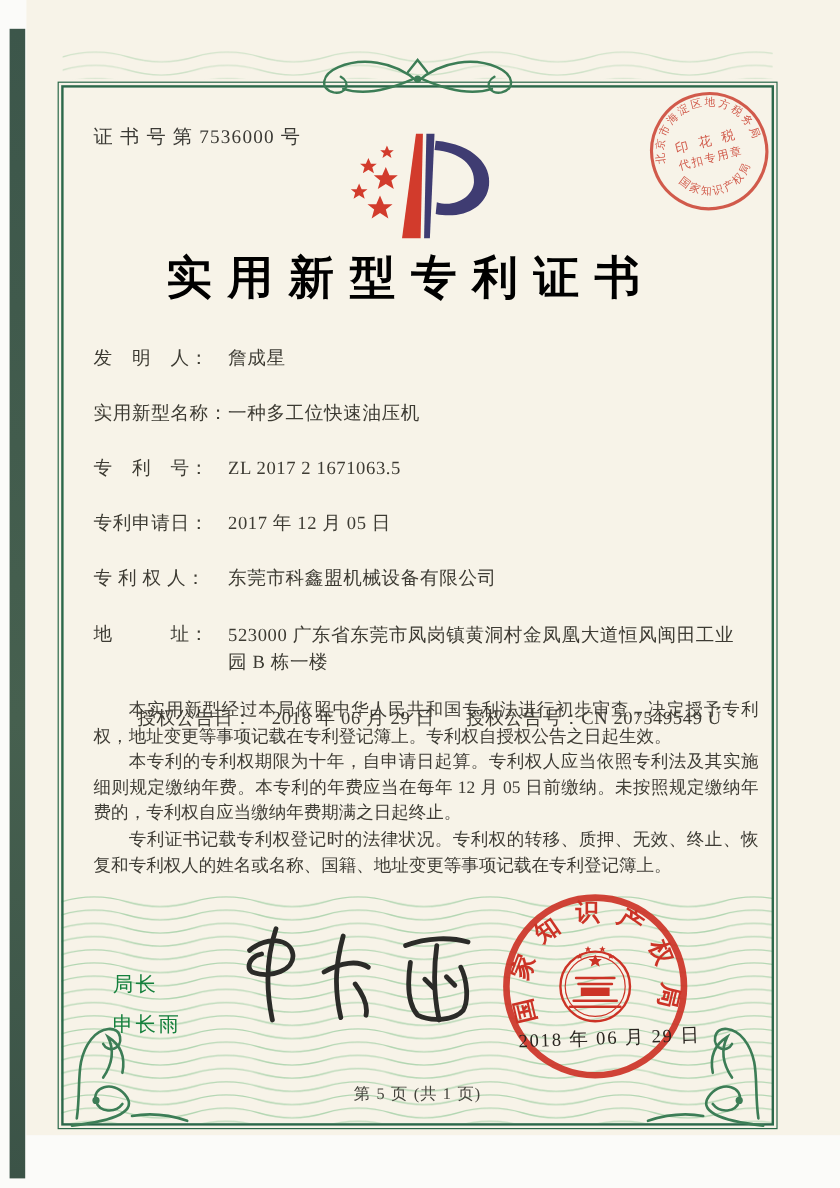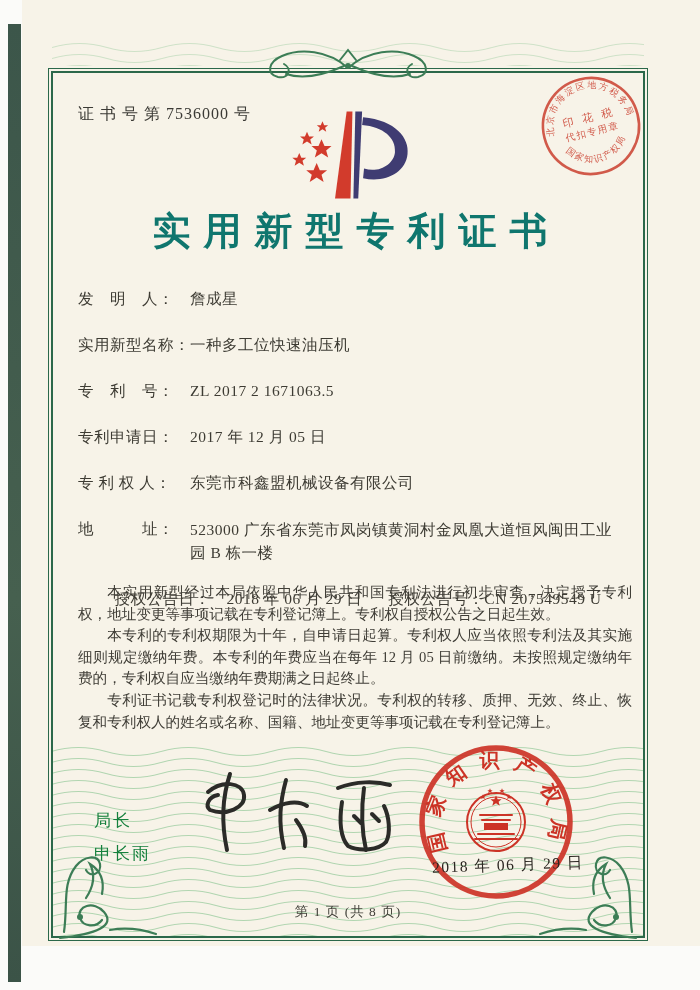--- a/index.html
+++ b/index.html
@@ -12,22 +12,22 @@
              background:linear-gradient(180deg,#3c564a,#46604f 60%,#3b5347);}
   .cert{left:22px;top:0;width:678px;height:946px;background:#f7f3e8;}
   
   .frame{left:26px;top:68px;width:600px;height:873px;border:1px solid #2b684a;box-sizing:border-box;}
   .frame-inner{position:absolute;inset:2px;border:2px solid #2b684a;}
   .wave{opacity:.55;}
   .wave.bottom{opacity:.95;}
   
   .cert-no{left:56px;top:104px;font-size:16px;color:#3b3a35;letter-spacing:1px;}
   .logo{left:256px;top:106px;}
-  .title{left:28px;top:206px;width:600px;text-align:center;font-size:38px;
-         font-weight:600;color:#0f766e;letter-spacing:13px;text-indent:13px;}
+  .title{left:14px;top:206px;width:600px;text-align:center;font-size:38px;
+         font-weight:600;color:#000000;letter-spacing:13px;text-indent:13px;}
   
   .fields{left:56px;top:288px;width:560px;font-size:15.5px;color:#3d3b33;}
   .frow{margin-bottom:24px;line-height:22px;white-space:nowrap;}
   .flabel{display:inline-block;width:112px;vertical-align:top;letter-spacing:.5px;}
   .fvalue{display:inline-block;vertical-align:top;letter-spacing:.5px;}
   .frow.addr{white-space:normal;}
   .frow.addr .fvalue{max-width:432px;line-height:23px;}
   .frow.duo{display:flex;justify-content:center;}
   .pair2{margin-left:26px;}
   
@@ -220,15 +220,15 @@
         <textPath href="#taxTop" startOffset="50%" text-anchor="middle">北京市海淀区地方税务局</textPath>
       </text>
       <text x="55" y="50" font-size="11" fill="#cd4a3a" text-anchor="middle" letter-spacing="3" font-family="Liberation Serif, DejaVu Serif, serif">印 花 税</text>
       <text x="55" y="64" font-size="9.5" fill="#cd4a3a" text-anchor="middle" letter-spacing="1.5" font-family="Liberation Serif, DejaVu Serif, serif">代扣专用章</text>
       <text font-size="9" fill="#cd4a3a" letter-spacing="1.5" font-family="Liberation Serif, DejaVu Serif, serif">
         <textPath href="#taxBot" startOffset="50%" text-anchor="middle">国家知识产权局</textPath>
       </text>
     </g>
   </svg>
 
-  <div class="abs footer">第 1 页 (共 8 页)</div>
+  <div class="abs footer">第 5 页 (共 1 页)</div>
 
 </div>
 
 </body></html>

